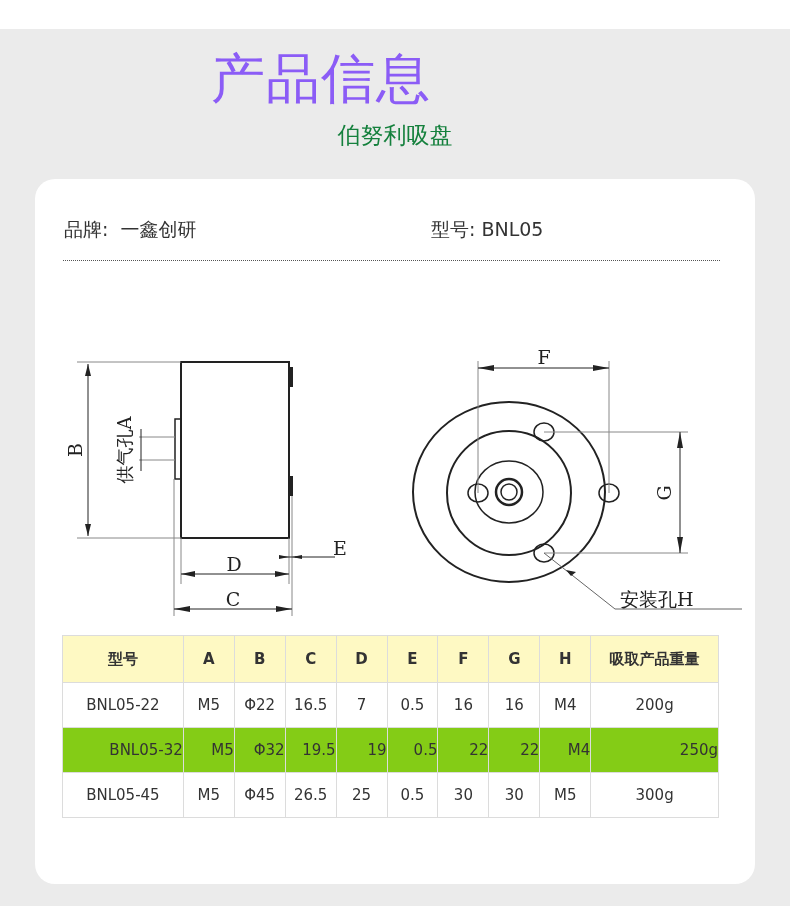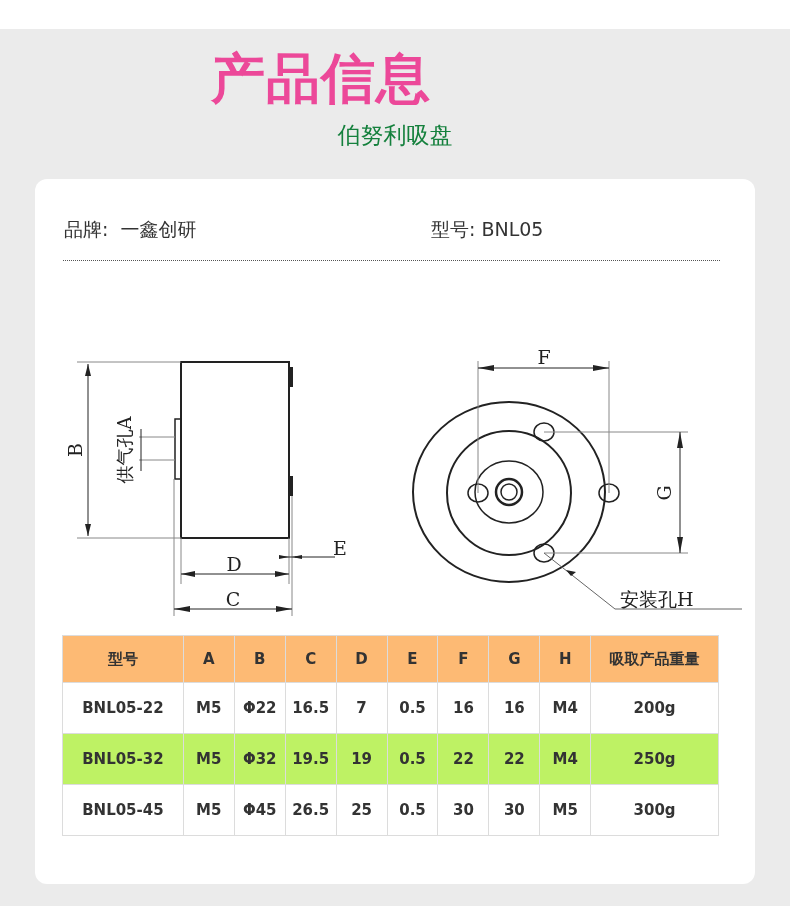--- a/index.html
+++ b/index.html
@@ -1,32 +1,32 @@
 <!DOCTYPE html>
 <html><head>
 <meta charset="utf-8">
 <style>
   * { box-sizing: border-box; margin: 0; padding: 0; }
   html, body { width: 790px; height: 920px; background: #ffffff; overflow: hidden; }
   body { font-family: "DejaVu Sans", "Liberation Sans", sans-serif; color: #333; position: relative; }
   .band { position: absolute; left: 0; top: 29px; width: 790px; height: 877px; background: #ebebeb; }
-  .title { position: absolute; left: 0; top: 44px; width: 642px; text-align: center; font-size: 54px; font-weight: bold; color: #ec4899; letter-spacing: 1px; line-height: 70px; }
+  .title { position: absolute; left: 0; top: 44px; width: 642px; text-align: center; font-size: 54px; font-weight: normal; color: #8b5cf6; letter-spacing: 1px; line-height: 70px; }
   .subtitle { position: absolute; left: 0; top: 118px; width: 790px; text-align: center; font-size: 23px; color: #15803d; line-height: 34px; }
-  .card { position: absolute; left: 35px; top: 179px; width: 720px; height: 705px; background: #fff; border-radius: 12px; }
+  .card { position: absolute; left: 35px; top: 179px; width: 720px; height: 705px; background: #fff; border-radius: 20px; }
   .info-row { position: absolute; left: 28px; width: 657px; height: 62px; border-bottom: 1px dotted #555; font-size: 19px; color: #333; }
   .info-row .item { position: absolute; top: 36px; line-height: 26px; }
   .row1 { top: 20px; height: 62px; }
   .row2 { top: 82px; height: 62px; }
   .row1 .item { top: 17px; }
   .row2 .item { top: 17px; }
   .drawing { position: absolute; left: 0; top: 0; }
   table.spec { position: absolute; left: 27px; top: 456px; width: 657px; border-collapse: collapse; font-size: 15px; color: #333; }
-  table.spec th, table.spec td { border: 1px solid #dcdcdc; text-align: center; height: 51px; font-weight: bold; }
-  table.spec th { background: #fdba74; font-weight: bold; color: #333; height: 47px; }
-  table.spec tr.hl td { background: #bef264; }
+  table.spec th, table.spec td { border: 1px solid #dcdcdc; text-align: center; height: 45px; font-weight: normal; }
+  table.spec th { background: #fef9c3; font-weight: bold; color: #333; height: 47px; }
+  table.spec tr.hl td { background: #84cc16; text-align: right; }
   .lbl { font-family: "DejaVu Serif", "Liberation Serif", serif; }
 </style>
 </head>
 <body>
 
 <div class="band"></div>
 
 <div class="title">产品信息</div>
 <div class="subtitle">伯努利吸盘</div>
 

